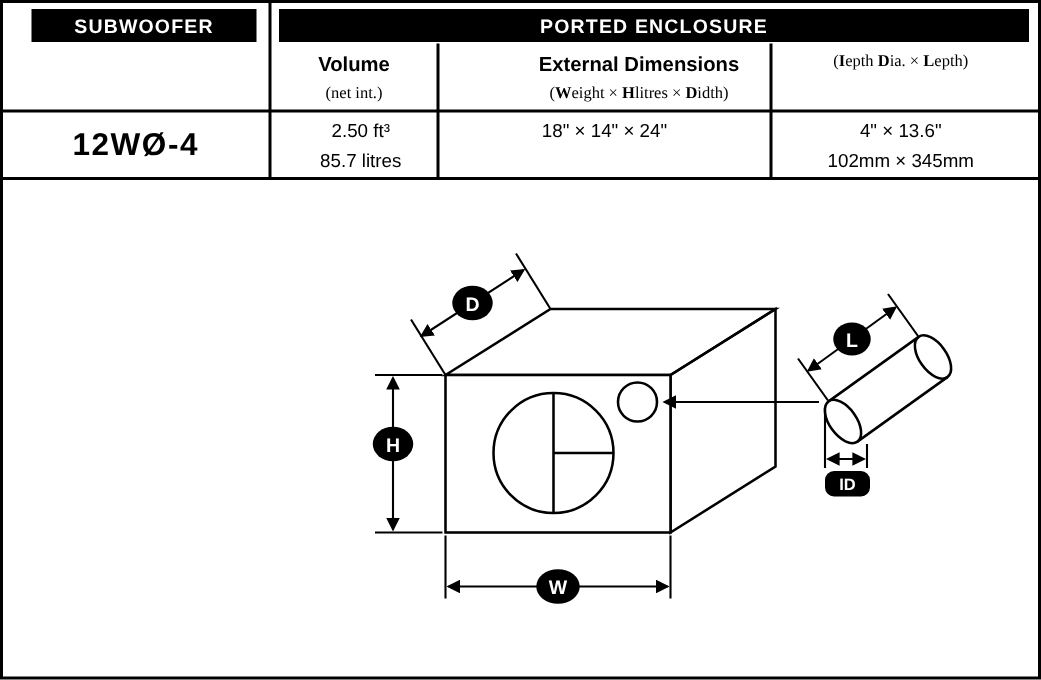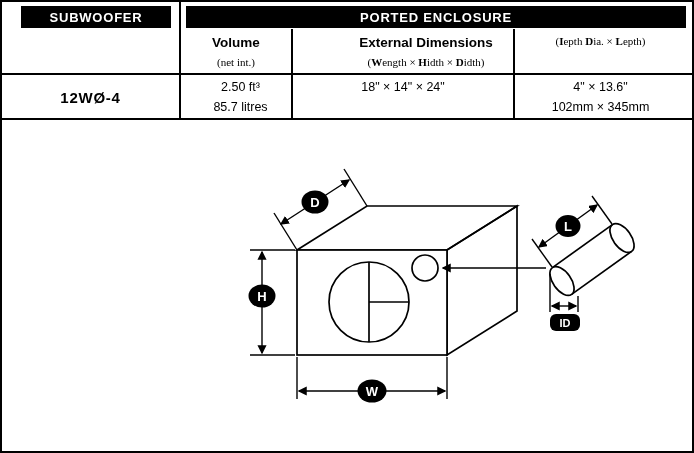--- a/index.html
+++ b/index.html
@@ -33,21 +33,21 @@
   .colhead .title { font-weight: bold; font-size: 13.5px; line-height: 21px; }
   .colhead .subtitle { font-size: 11px; line-height: 19px; font-family: Liberation Serif, serif; }
   .datacell { position: absolute; text-align: center; font-size: 12.5px; }
   .datacell .line { line-height: 20px; white-space: nowrap; }
   .modelcell {
     position: absolute;
     display: flex;
     align-items: center;
     justify-content: center;
     font-weight: bold;
-    font-size: 15px;
+    font-size: 21px;
     letter-spacing: 0.05em;
   }
   .diagram { position: absolute; left: 0; top: 118px; }
   .dimtext {
     font-family: "Liberation Sans", sans-serif;
     font-size: 13px;
     font-weight: bold;
     fill: #fff;
     text-anchor: middle;
   }
@@ -72,21 +72,21 @@
   <div class="vline" style="left:511px; top:27px; width:2px; height:91px;"></div>
   <div class="hline" style="left:0; top:71px; width:690px; height:2px;"></div>
   <div class="hline" style="left:0; top:116px; width:690px; height:2px;"></div>
 
   <div class="colhead" style="left:178px; top:30px; width:112px;">
     <div class="title">Volume</div>
     <div class="subtitle"><span>(net int.)</span></div>
   </div>
   <div class="colhead" style="left:291px; top:30px; width:266px;">
     <div class="title">External Dimensions</div>
-    <div class="subtitle"><span>(</span><span style="font-weight: 700;">W</span><span>ength × </span><span style="font-weight: 700;">H</span><span>idth × </span><span style="font-weight: 700;">D</span><span>idth)</span></div>
+    <div class="subtitle"><span>(</span><span style="font-weight: 700;">W</span><span>eight × </span><span style="font-weight: 700;">H</span><span>litres × </span><span style="font-weight: 700;">D</span><span>idth)</span></div>
   </div>
   <div class="colhead" style="left:513px; top:30px; width:171px;">
     <div class="subtitle"><span>(</span><span style="font-weight: 700;">I</span><span>epth </span><span style="font-weight: 700;">D</span><span>ia. × </span><span style="font-weight: 700;">L</span><span>epth)</span></div>
   </div>
 
   <div class="modelcell" style="left:0; top:74px; width:177px; height:42px;">12WØ-4</div>
   <div class="datacell" style="left:178px; top:75px; width:121px;">
     <div class="line">2.50 ft³</div>
     <div class="line">85.7 litres</div>
   </div>

